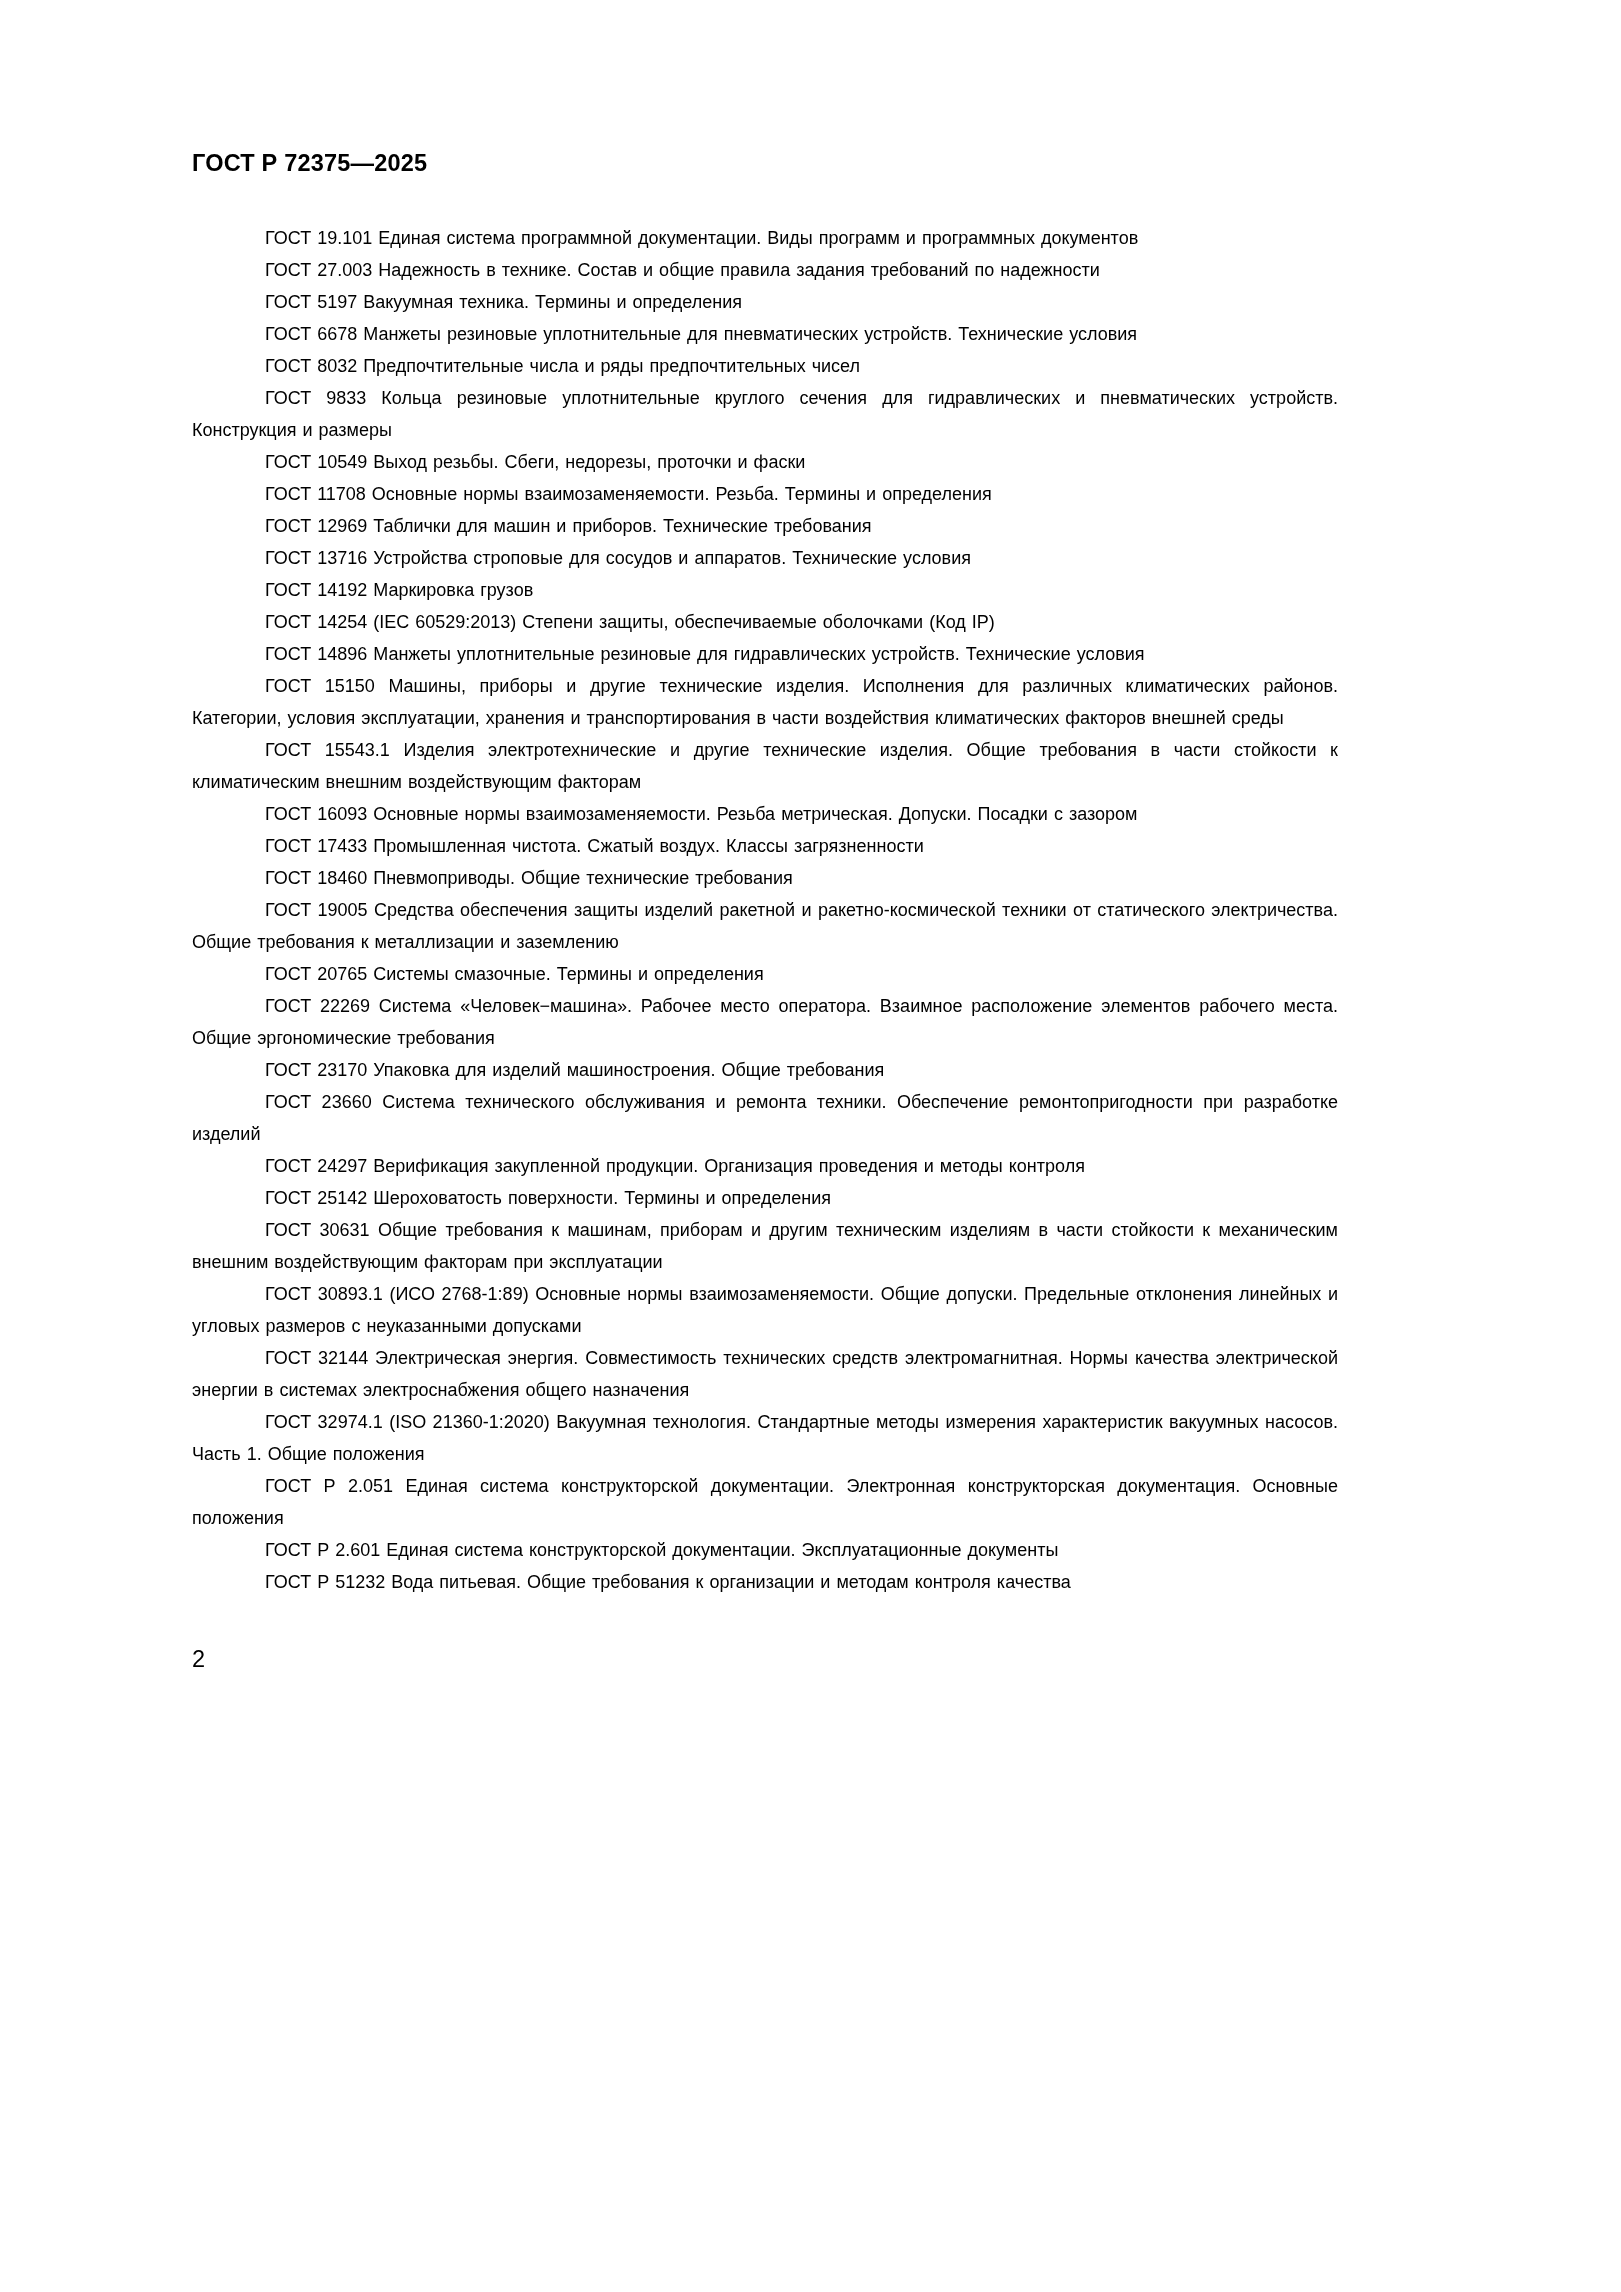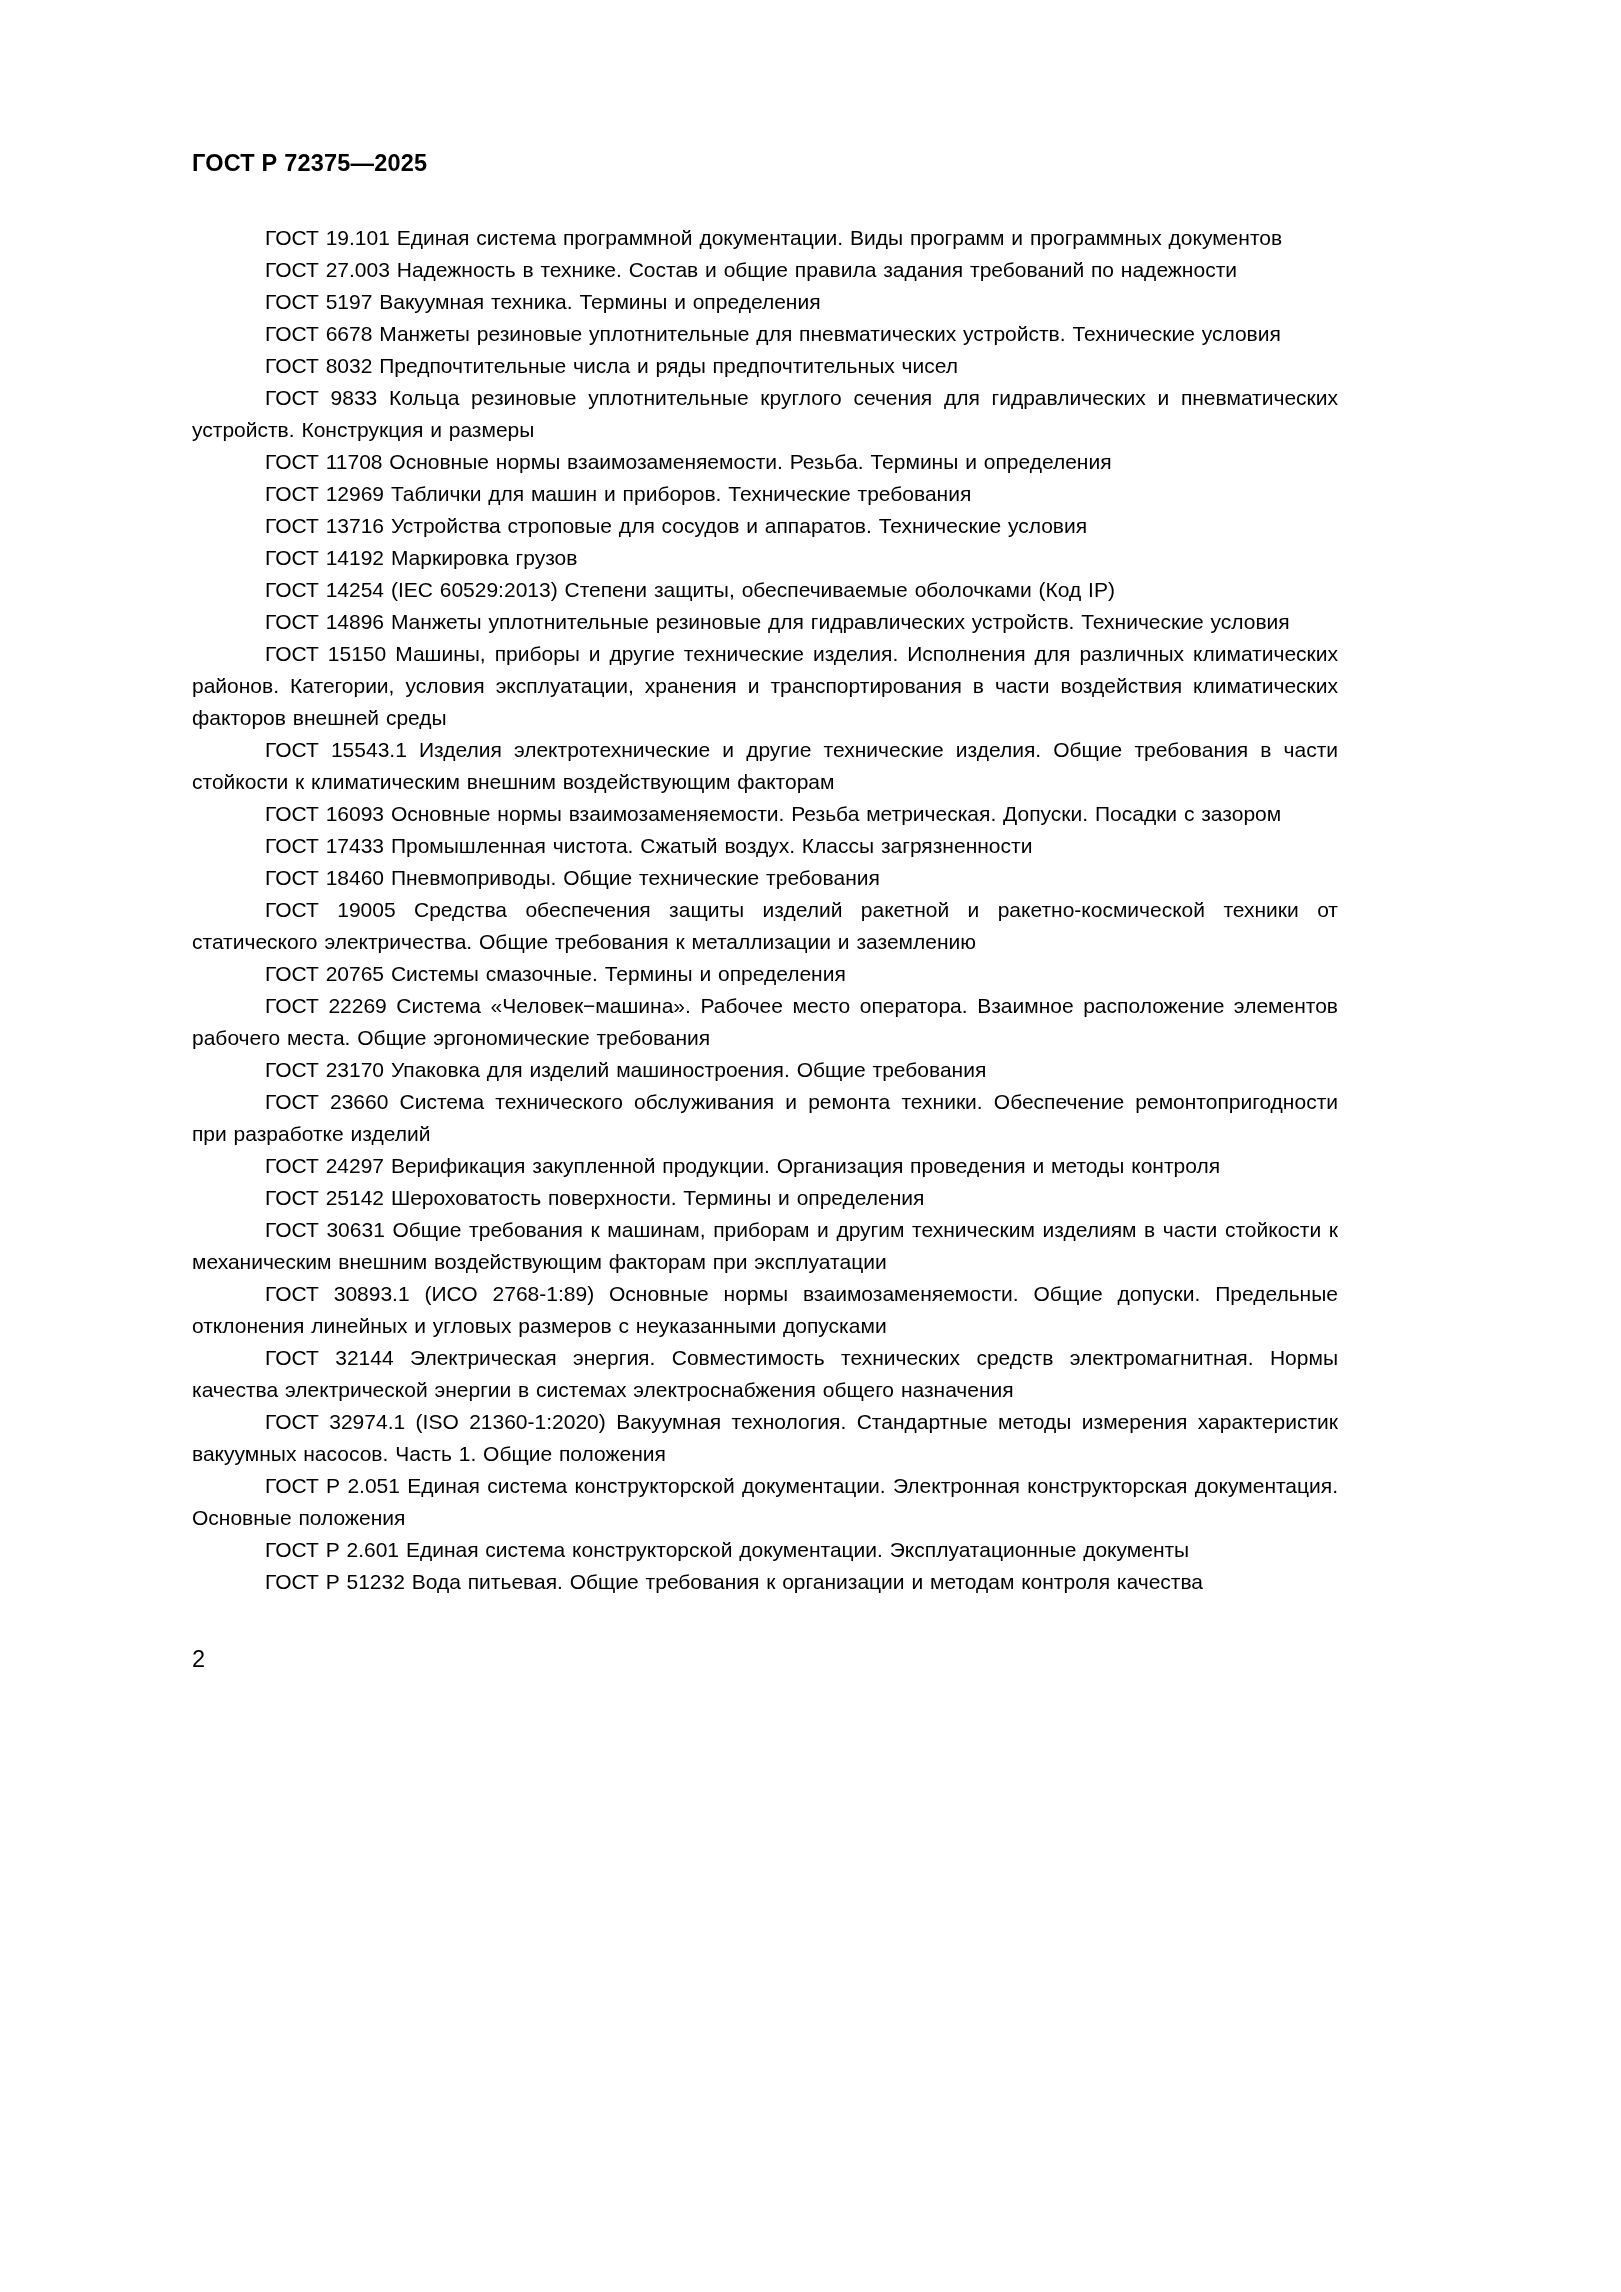--- a/index.html
+++ b/index.html
@@ -25,21 +25,21 @@
     font-weight: bold;
     line-height: 32px;
     margin: 0 0 43px 0;
     letter-spacing: 0.2px;
   }
   .refs {
     width: 100%;
   }
   .ref {
     margin: 0;
-    font-size: 21px;
+    font-size: 18px;
     line-height: 32px;
     text-align: justify;
     text-indent: 73px;
     hyphens: auto;
     -webkit-hyphens: auto;
     word-spacing: 1px;
   }
   .page-number {
     font-size: 23.5px;
     line-height: 32px;
@@ -52,20 +52,21 @@
 <div class="page">
   <p class="doc-header">ГОСТ Р 72375—2025</p>
 
   <div class="refs">
       <p class="ref">ГОСТ 19.101 Единая система программной документации. Виды программ и программных документов</p>
       <p class="ref">ГОСТ 27.003 Надежность в технике. Состав и общие правила задания требований по надежности</p>
       <p class="ref">ГОСТ 5197 Вакуумная техника. Термины и определения</p>
       <p class="ref">ГОСТ 6678 Манжеты резиновые уплотнительные для пневматических устройств. Технические условия</p>
       <p class="ref">ГОСТ 8032 Предпочтительные числа и ряды предпочтительных чисел</p>
       <p class="ref">ГОСТ 9833 Кольца резиновые уплотнительные круглого сечения для гидравлических и пневматических устройств. Конструкция и размеры</p>
+      <p class="ref">ГОСТ 10549 Выход резьбы. Сбеги, недорезы, проточки и фаски</p>
       <p class="ref">ГОСТ 11708 Основные нормы взаимозаменяемости. Резьба. Термины и определения</p>
       <p class="ref">ГОСТ 12969 Таблички для машин и приборов. Технические требования</p>
       <p class="ref">ГОСТ 13716 Устройства строповые для сосудов и аппаратов. Технические условия</p>
       <p class="ref">ГОСТ 14192 Маркировка грузов</p>
       <p class="ref">ГОСТ 14254 (IEC 60529:2013) Степени защиты, обеспечиваемые оболочками (Код IP)</p>
       <p class="ref">ГОСТ 14896 Манжеты уплотнительные резиновые для гидравлических устройств. Технические условия</p>
       <p class="ref">ГОСТ 15150 Машины, приборы и другие технические изделия. Исполнения для различных климатических районов. Категории, условия эксплуатации, хранения и транспортирования в части воздействия климатических факторов внешней среды</p>
       <p class="ref">ГОСТ 15543.1 Изделия электротехнические и другие технические изделия. Общие требования в части стойкости к климатическим внешним воздействующим факторам</p>
       <p class="ref">ГОСТ 16093 Основные нормы взаимозаменяемости. Резьба метрическая. Допуски. Посадки с зазором</p>
       <p class="ref">ГОСТ 17433 Промышленная чистота. Сжатый воздух. Классы загрязненности</p>

